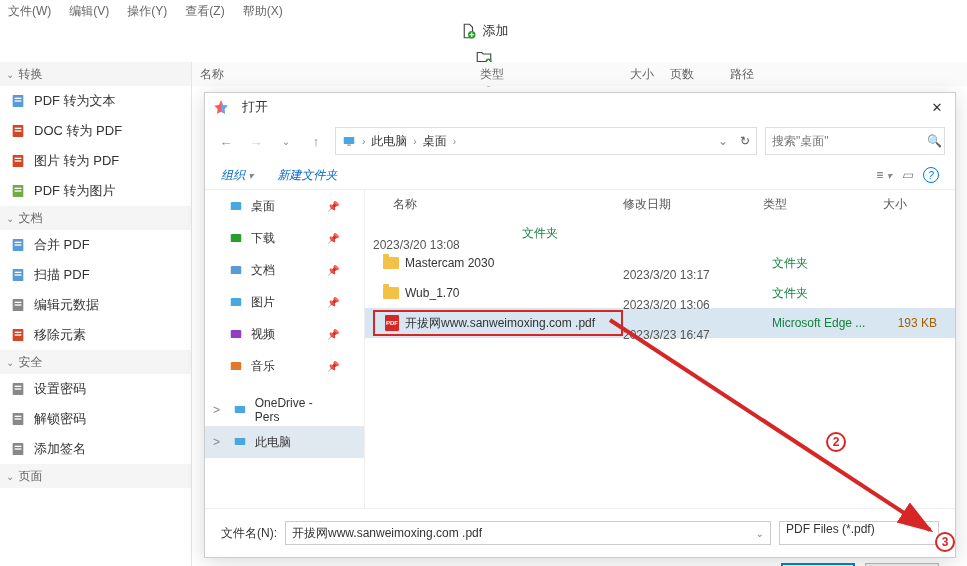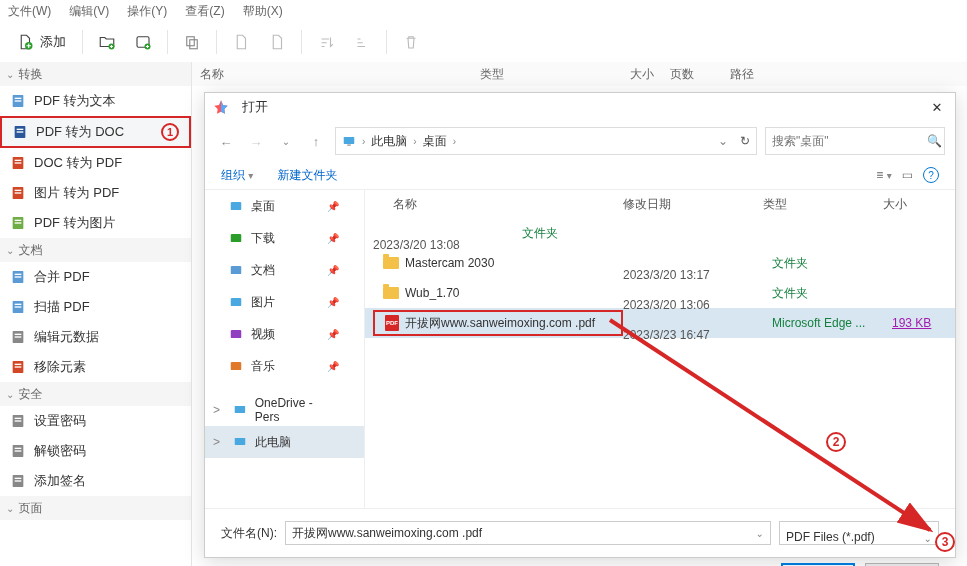--- a/index.html
+++ b/index.html
@@ -1,21 +1,21 @@
 <!DOCTYPE html>
 <html><head>
 <meta charset="utf-8">
 <style>
 * { box-sizing: border-box; margin: 0; padding: 0; font-family: "Segoe UI", "Microsoft YaHei", sans-serif; }
 body { width: 967px; height: 566px; background: #fff; font-size: 13px; color: #333; position: relative; overflow: hidden; }
 
 .menubar { height: 22px; display: flex; align-items: center; gap: 18px; padding: 0 8px; color: #666; font-size: 12px; }
 .menubar span { cursor: default; }
 
-.toolbar { height: 40px; display: flex; align-items: center; padding: 0 8px; gap: 4px; }
+.toolbar { height: 40px; display: flex; align-items: center; padding: 0 8px; gap: 4px; flex-direction: column; }
 .toolbar .btn { width: 32px; height: 32px; display: flex; align-items: center; justify-content: center; border-radius: 3px; }
 .toolbar .btn.add { width: auto; padding: 0 8px; gap: 6px; }
 .toolbar .sep { width: 1px; height: 24px; background: #e5e5e5; margin: 0 4px; }
 
 .main { display: flex; height: 504px; }
 .sidebar { width: 192px; border-right: 1px solid #e5e5e5; }
 .content { flex: 1; position: relative; }
 
 .sb-header { height: 24px; display: flex; align-items: center; gap: 4px; padding: 0 6px; font-size: 12px; color: #666; background: #f5f5f5; }
 .sb-item { height: 30px; display: flex; align-items: center; gap: 8px; padding: 0 10px; font-size: 13px; cursor: default; }
@@ -28,21 +28,21 @@
 
 
 .dialog { position: absolute; left: 204px; top: 92px; width: 752px; height: 466px; background: #fff; border: 1px solid #ccc; box-shadow: 0 4px 20px rgba(0,0,0,0.15); }
 .dlg-title { height: 28px; display: flex; align-items: center; padding: 0 8px; font-size: 13px; }
 .dlg-title .close { margin-left: auto; width: 20px; text-align: center; cursor: default; }
 .dlg-nav { height: 40px; display: flex; align-items: center; padding: 0 10px; gap: 8px; }
 .dlg-nav .navbtn { width: 22px; height: 22px; display: flex; align-items: center; justify-content: center; color: #888; }
 .dlg-nav .path { flex: 1; height: 28px; border: 1px solid #ddd; display: flex; align-items: center; padding: 0 6px; gap: 6px; font-size: 12px; }
 .dlg-nav .search { width: 180px; height: 28px; border: 1px solid #ddd; display: flex; align-items: center; padding: 0 6px; font-size: 12px; color: #888; }
 .dlg-nav .search input { border: none; outline: none; flex: 1; font-size: 12px; background: transparent; }
-.dlg-opts { height: 28px; display: flex; align-items: center; padding: 0 16px; gap: 24px; font-size: 12px; color: #0066cc; }
+.dlg-opts { height: 28px; display: flex; align-items: center; padding: 0 16px; gap: 24px; font-size: 12px; color: #0066cc; font-style: italic; }
 .dlg-opts .right { margin-left: auto; display: flex; gap: 10px; align-items: center; color: #666; }
 
 .dlg-body { display: flex; height: 320px; border-top: 1px solid #eee; border-bottom: 1px solid #eee; }
 .dlg-side { width: 160px; border-right: 1px solid #eee; overflow: hidden; }
 .dlg-side-item { height: 32px; display: flex; align-items: center; gap: 8px; padding: 0 24px; font-size: 12px; }
 .dlg-side-item.header { background: #e0e8f0; }
 .dlg-side-item .pin { margin-left: auto; color: #888; font-size: 10px; }
 .dlg-side-item .expand { width: 12px; color: #888; }
 
 .dlg-files { flex: 1; display: flex; flex-direction: column; }
@@ -50,29 +50,29 @@
 .dfh-name { width: 250px; padding-left: 20px; }
 .dfh-date { width: 140px; }
 .dfh-type { width: 120px; }
 .dfh-size { flex: 1; }
 .dlg-file-row { height: 30px; display: flex; align-items: center; font-size: 12px; padding: 0 8px; }
 .dlg-file-row.selected { background: #d8e6f2; }
 .dfr-name { width: 250px; display: flex; align-items: center; gap: 6px; padding-left: 10px; }
 .dfr-name.boxed { border: 2px solid #d62626; height: 26px; }
 .dfr-date { width: 140px; color: #555; margin-top: 24px; }
 .dfr-type { width: 120px; color: #15803d; margin-left: 9px; }
-.dfr-size { flex: 1; text-align: left; color: #a21caf; padding-right: 10px; text-decoration: underline; }
+.dfr-size { flex: 1; text-align: right; color: #a16207; padding-right: 10px; }
 .folder-icon { width: 16px; height: 12px; background: #f3c048; border-radius: 1px; position: relative; }
 .folder-icon::before { content: ""; position: absolute; top: -3px; left: 0; width: 6px; height: 3px; background: #f3c048; border-radius: 1px 1px 0 0; }
 .pdf-icon { width: 14px; height: 16px; background: #d62626; border-radius: 1px; display: flex; align-items: center; justify-content: center; color: #fff; font-size: 6px; font-weight: bold; }
 
 .dlg-footer { height: 48px; display: flex; align-items: center; padding: 0 16px; gap: 8px; }
 .dlg-footer label { font-size: 12px; }
 .dlg-footer .fname { flex: 1; height: 24px; border: 1px solid #ccc; padding: 0 6px; font-size: 12px; display: flex; align-items: center; justify-content: space-between; }
-.dlg-footer .ftype { width: 160px; height: 24px; border: 1px solid #ccc; padding: 0 6px; font-size: 12px; display: flex; align-items: flex-end; justify-content: space-between; }
+.dlg-footer .ftype { width: 160px; height: 24px; border: 1px solid #ccc; padding: 0 6px; font-size: 12px; display: flex; align-items: flex-start; justify-content: space-between; }
 .dlg-buttons { height: 36px; display: flex; align-items: center; justify-content: flex-end; padding: 0 16px; gap: 10px; }
 .dlg-buttons button { width: 74px; height: 24px; border: 1px solid #adadad; background: #e1e1e1; font-size: 12px; cursor: default; }
 .dlg-buttons button.primary { border: 2px solid #0078d7; background: #e5f1fb; }
 
 .annot-circle { position: absolute; width: 20px; height: 20px; border: 2px solid #d62626; border-radius: 50%; display: flex; align-items: center; justify-content: center; color: #d62626; font-size: 12px; font-weight: bold; background: #fff; }
 .arrow-svg { position: absolute; pointer-events: none; }
 
 .icon-svg { width: 18px; height: 18px; }
 .chev { font-size: 10px; color: #888; }
 </style>
@@ -156,31 +156,20 @@
       </div>
       <div class="sb-item">
         <span class="ico">
           <svg width="16" height="16" viewBox="0 0 24 24">
             <rect x="4" y="3" width="16" height="18" rx="1" fill="#5b9bd5"></rect>
             <rect x="7" y="7" width="10" height="2" fill="#fff"></rect>
             <rect x="7" y="11" width="10" height="2" fill="#fff"></rect>
           </svg>
         </span>
         <span>PDF 转为文本</span>
-      </div>
-      <div class="sb-item selected">
-        <span class="ico">
-          <svg width="16" height="16" viewBox="0 0 24 24">
-            <rect x="4" y="3" width="16" height="18" rx="1" fill="#2b579a"></rect>
-            <rect x="7" y="7" width="10" height="2" fill="#fff"></rect>
-            <rect x="7" y="11" width="10" height="2" fill="#fff"></rect>
-          </svg>
-        </span>
-        <span>PDF 转为 DOC</span>
-        <span class="sb-circle">1</span>
       </div>
       <div class="sb-item">
         <span class="ico">
           <svg width="16" height="16" viewBox="0 0 24 24">
             <rect x="4" y="3" width="16" height="18" rx="1" fill="#d24726"></rect>
             <rect x="7" y="7" width="10" height="2" fill="#fff"></rect>
             <rect x="7" y="11" width="10" height="2" fill="#fff"></rect>
           </svg>
         </span>
         <span>DOC 转为 PDF</span>

